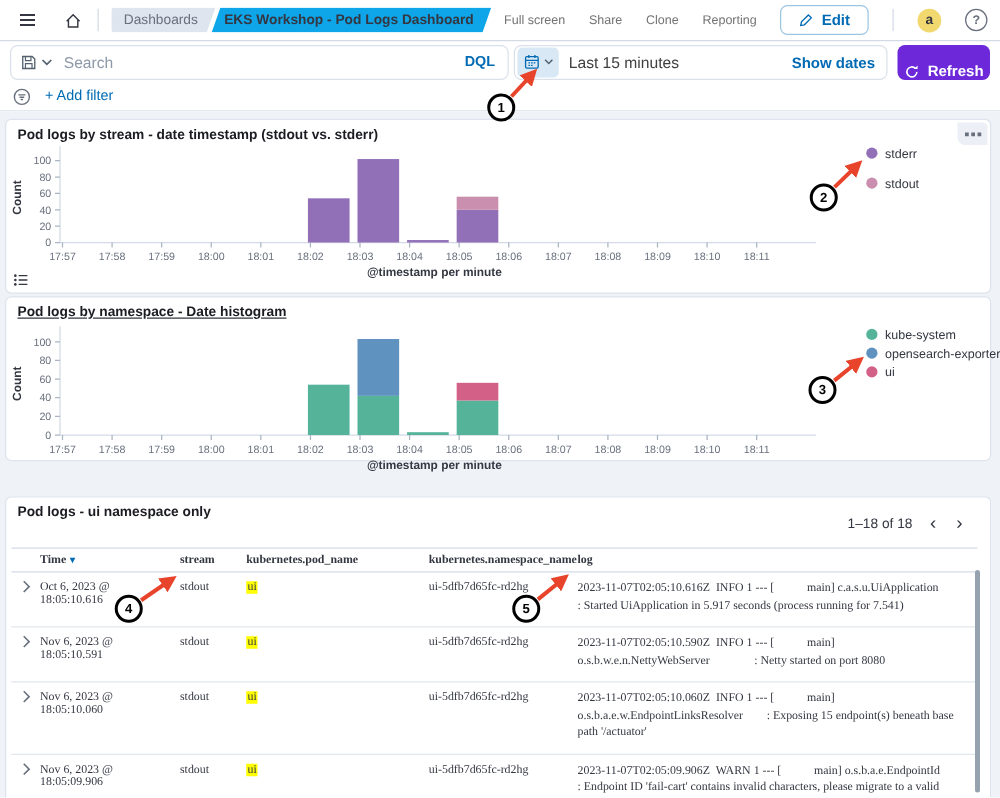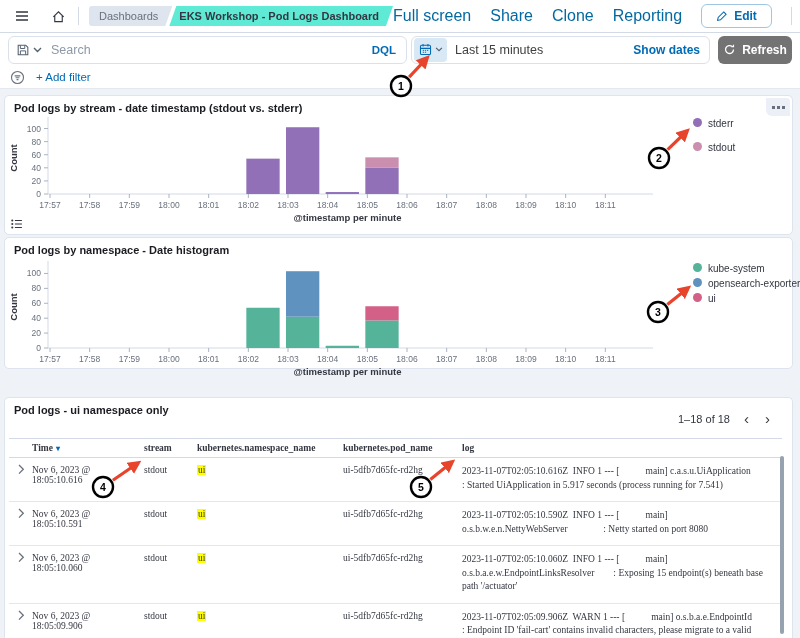--- a/index.html
+++ b/index.html
@@ -7,24 +7,24 @@
   .page-bg{position:absolute;top:89px;left:0;width:800px;height:549px;background:#eff3f7;}
   
   .topnav{position:absolute;top:0;left:0;width:800px;height:33px;background:#fff;
     border-bottom:1px solid #d3dae6;display:flex;align-items:center;box-sizing:border-box;padding:0 10px;z-index:5;}
   .icon-btn{width:24px;height:24px;display:flex;align-items:center;justify-content:center;cursor:pointer;flex:0 0 auto;}
   .vsep{width:1px;height:18px;background:#d3dae6;margin:0 8px;flex:0 0 auto;}
   .crumbs{display:flex;align-items:flex-start;margin-left:2px;}
   .crumb{font-size:11px;padding:4px 14px 4px 10px;white-space:nowrap;cursor:pointer;}
   .crumb.gray{background:#dfe5ee;color:#69707d;clip-path:polygon(0 0,100% 0,calc(100% - 7px) 100%,0 100%);
     border-radius:3px 0 0 3px;}
-  .crumb.blue{background:#5eead4;color:#343741;font-weight:700;margin-left:-3px;
+  .crumb.blue{background:#0ea5e9;color:#343741;font-weight:700;margin-left:-3px;
     clip-path:polygon(7px 0,100% 0,calc(100% - 7px) 100%,0 100%);}
   .nav-right{margin-left:auto;display:flex;align-items:center;gap:19px;}
-  .nav-link{font-size:16px;color:#0369a1;font-weight:500;cursor:pointer;white-space:nowrap;}
+  .nav-link{font-size:10px;color:#737373;font-weight:500;cursor:pointer;white-space:nowrap;}
   .edit-btn{display:flex;align-items:center;gap:6px;border:1px solid #9ec6e2;border-radius:6px;
     padding:4px 14px;color:#006bb4;font-size:12px;font-weight:600;cursor:pointer;background:#fff;}
   .avatar{width:19px;height:19px;border-radius:50%;background:#f1d86f;color:#343741;font-size:11px;
     font-weight:700;display:flex;align-items:center;justify-content:center;cursor:pointer;}
   .help{width:16px;height:16px;border-radius:50%;border:1px solid #69707d;color:#69707d;font-size:10px;
     font-weight:700;display:flex;align-items:center;justify-content:center;cursor:pointer;}
   
   .toolbar{position:absolute;top:33px;left:0;width:800px;height:33px;display:flex;align-items:center;
     box-sizing:border-box;padding:2px 8px;background:#fff;z-index:4;}
   .search-box{flex:0 0 399px;height:28px;display:flex;align-items:center;border:1px solid #dbe1ea;
@@ -33,31 +33,31 @@
   .search-input{flex:1;border:none;outline:none;font-family:"Liberation Sans",sans-serif;
     font-size:12.5px;color:#0369a1;background:transparent;min-width:0;}
   .search-input::placeholder{color:#8d98a8;}
   .dql{font-size:11.5px;font-weight:700;color:#006bb4;padding:0 10px;cursor:pointer;}
   .date-box{margin-left:4px;flex:1;height:28px;border:1px solid #dbe1ea;border-radius:6px;display:flex;
     align-items:center;box-sizing:border-box;padding:0 9px 0 2px;background:#fff;}
   .cal-btn{width:33px;height:24px;background:#d9e8f5;border-radius:4px;display:flex;align-items:center;
     justify-content:center;gap:3px;cursor:pointer;flex:0 0 auto;}
   .time-text{margin-left:8px;font-size:12.5px;color:#404040;cursor:pointer;white-space:nowrap;}
   .show-dates{margin-left:auto;font-size:12px;font-weight:700;color:#006bb4;cursor:pointer;white-space:nowrap;}
-  .refresh-btn{margin-left:8px;flex:0 0 74px;height:28px;background:#737373;border-radius:6px;color:#fff;
-    font-size:12px;font-weight:600;display:flex;align-items:center;justify-content:center;gap:6px;cursor:pointer;}
+  .refresh-btn{margin-left:8px;flex:0 0 74px;height:28px;background:#6d28d9;border-radius:6px;color:#fff;
+    font-size:12px;font-weight:600;display:flex;align-items:flex-end;justify-content:center;gap:6px;cursor:pointer;}
   
   .filterbar{position:absolute;top:66px;left:0;width:800px;height:23px;background:#fff;display:flex;
     align-items:center;box-sizing:border-box;padding:0 8px;border-bottom:1px solid #e4e9f0;z-index:3;}
   .add-filter{margin-left:10px;font-size:11.5px;font-weight:500;color:#006bb4;cursor:pointer;}
   
   .panel{position:absolute;left:4px;width:789px;background:#fff;border:1px solid #dde4ed;border-radius:5px;
     box-sizing:border-box;}
   #panel-0{top:95px;height:140px;}
-  #panel-1{top:237px;height:132px;}
+  #panel-1{top:237px;height:132px;text-decoration:underline;}
   #panel-2{top:397px;height:241px;border-radius:5px 5px 0 0;border-bottom:none;}
   .panel-title{font-size:11px;font-weight:700;padding:6px 10px 0 9px;color:#1a1c21;}
   .panel-opts{position:absolute;top:2px;right:2px;width:24px;height:18px;background:#eceff5;
     border-radius:0 4px 0 6px;display:flex;align-items:center;justify-content:center;gap:2px;cursor:pointer;}
   .panel-opts i{width:3px;height:3px;background:#69707d;display:block;}
   .legend-toggle{position:absolute;left:3px;bottom:2px;width:18px;height:16px;display:flex;
     align-items:center;justify-content:center;cursor:pointer;}
   .chart{display:block;}
   .chart text.tick{font-size:8.5px;fill:#69707d;font-family:"Liberation Sans",sans-serif;}
   .chart text.axis-title{font-size:9.5px;font-weight:700;fill:#343741;font-family:"Liberation Sans",sans-serif;}
@@ -327,29 +327,29 @@
   <div class="pagination">
     <span>1–18 of 18</span>
     <span class="pg-btn">‹</span>
     <span class="pg-btn">›</span>
   </div>
   <div class="log-table" id="log-table">
       <div class="trow thead">
         <div class="th"></div>
         <div class="th">Time<span class="sort-arrow">▾</span></div>
         <div class="th">stream</div>
+        <div class="th">kubernetes.pod_name</div>
         <div class="th">kubernetes.namespace_name</div>
-        <div class="th">kubernetes.pod_name</div>
         <div class="th">log</div>
       </div>
       <div class="trow tr">
         <div class="expand-cell"><svg width="7" height="11" viewBox="0 0 7 11">
             <path d="M1 1l4.3 4.3L1 9.6" stroke="#69707d" stroke-width="1.3" fill="none"></path>
           </svg></div>
-        <div class="td">Nov 6, 2023 @ 18:05:10.616</div>
+        <div class="td">Oct 6, 2023 @ 18:05:10.616</div>
         <div class="td">stdout</div>
         <div class="td"><mark>ui</mark></div>
         <div class="td">ui-5dfb7d65fc-rd2hg</div>
         <div class="td log-cell">2023-11-07T02:05:10.616Z  INFO 1 --- [           main] c.a.s.u.UiApplication                    : Started UiApplication in 5.917 seconds (process running for 7.541)</div>
       </div>
       <div class="trow tr">
         <div class="expand-cell"><svg width="7" height="11" viewBox="0 0 7 11">
             <path d="M1 1l4.3 4.3L1 9.6" stroke="#69707d" stroke-width="1.3" fill="none"></path>
           </svg></div>
         <div class="td">Nov 6, 2023 @ 18:05:10.591</div>

